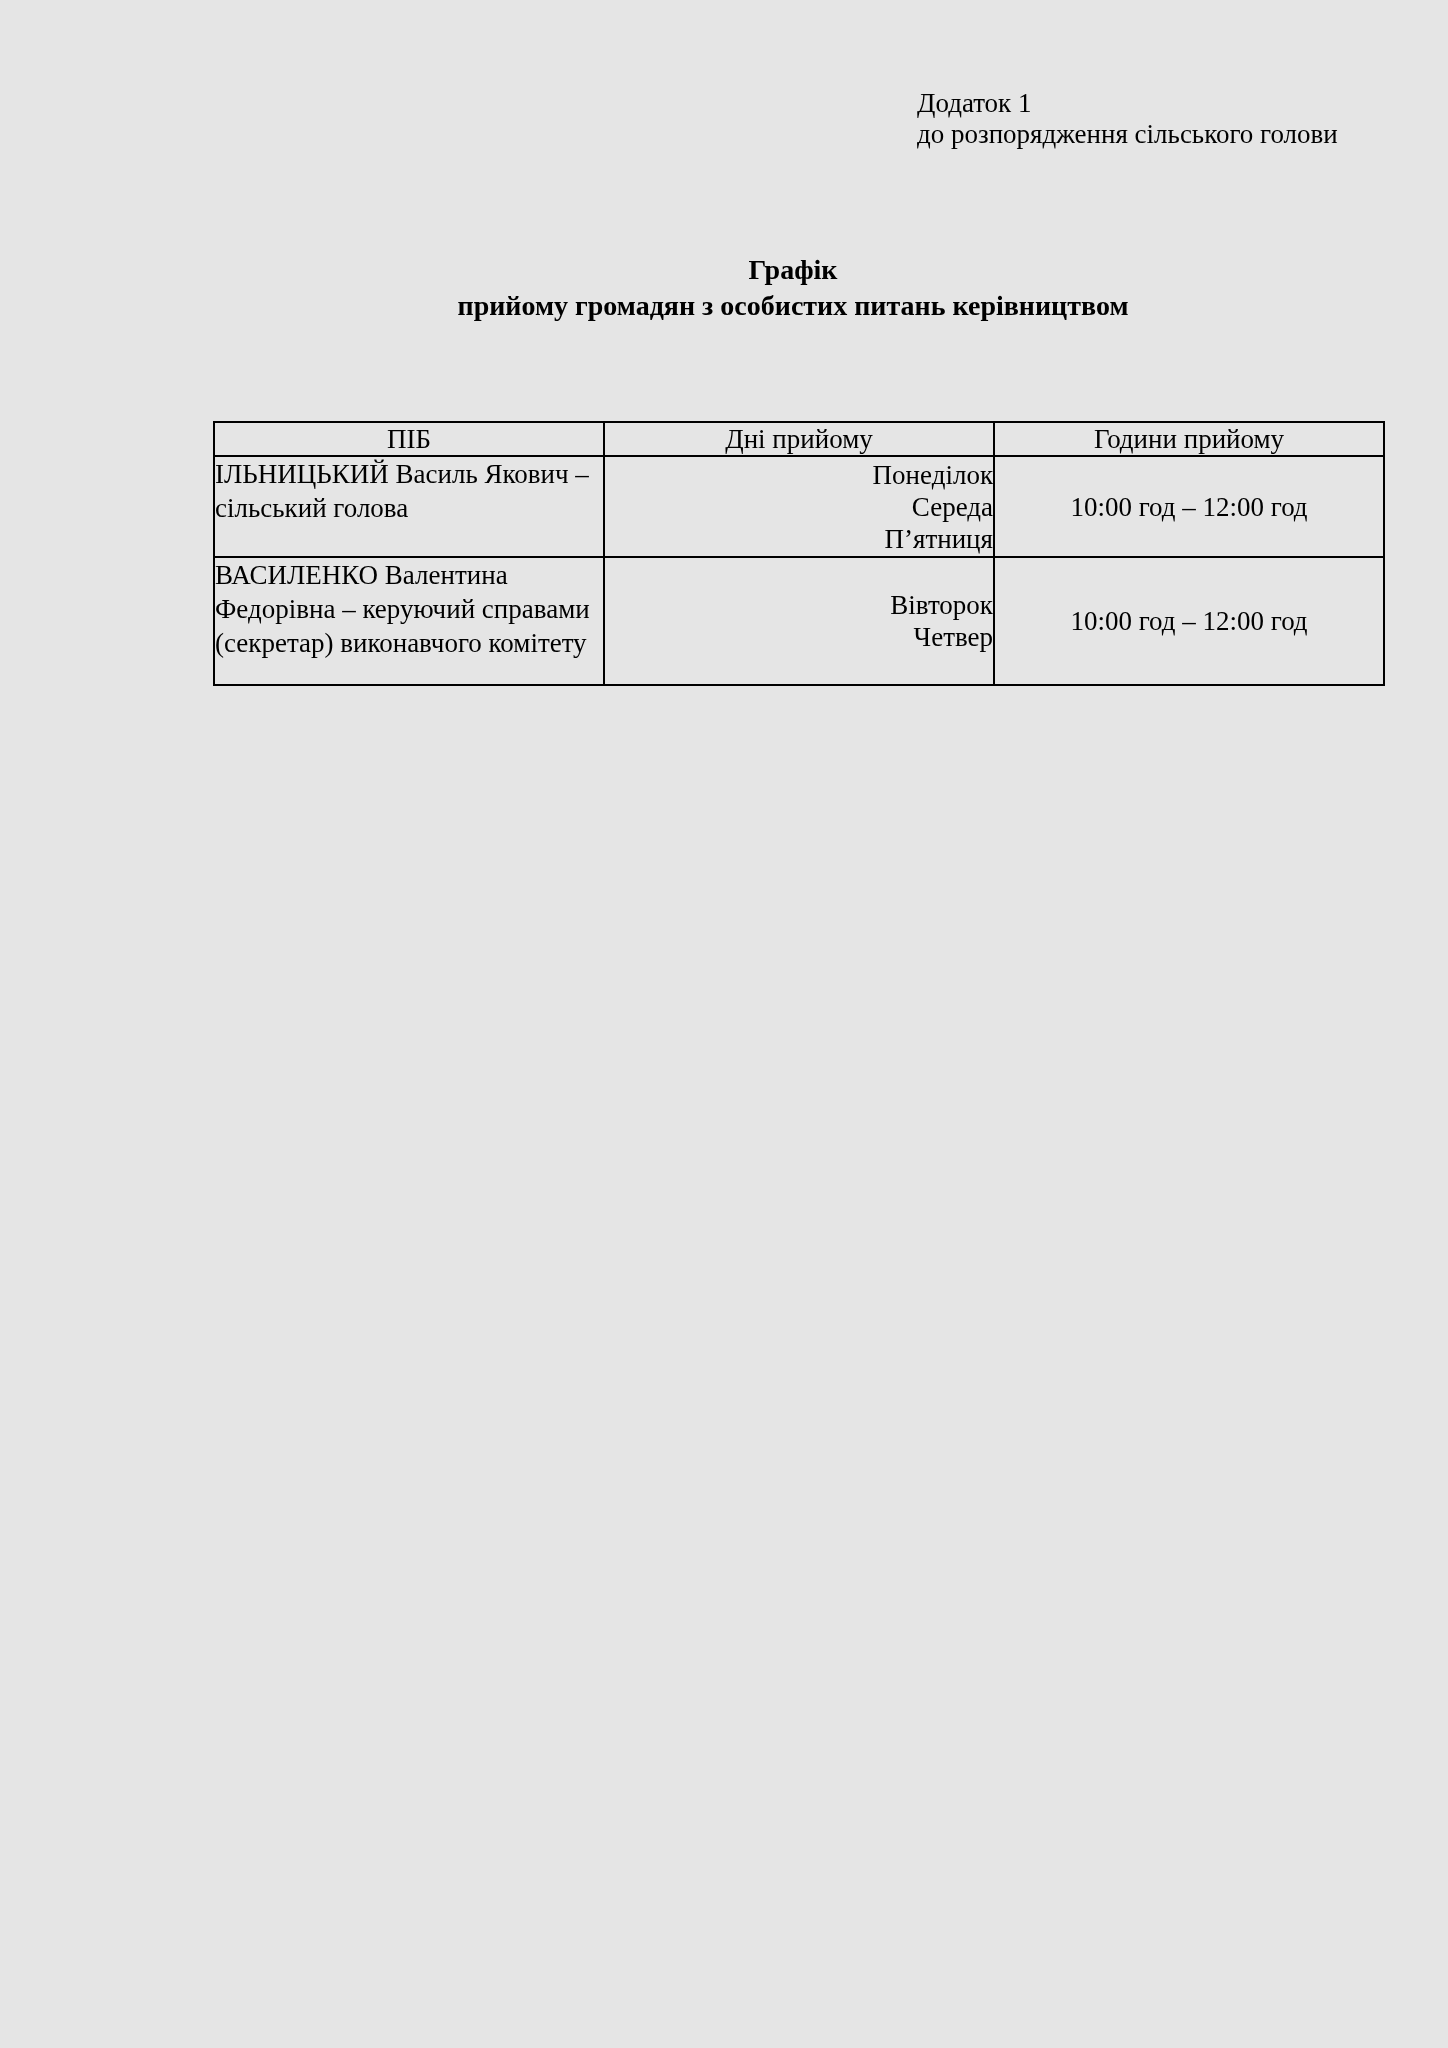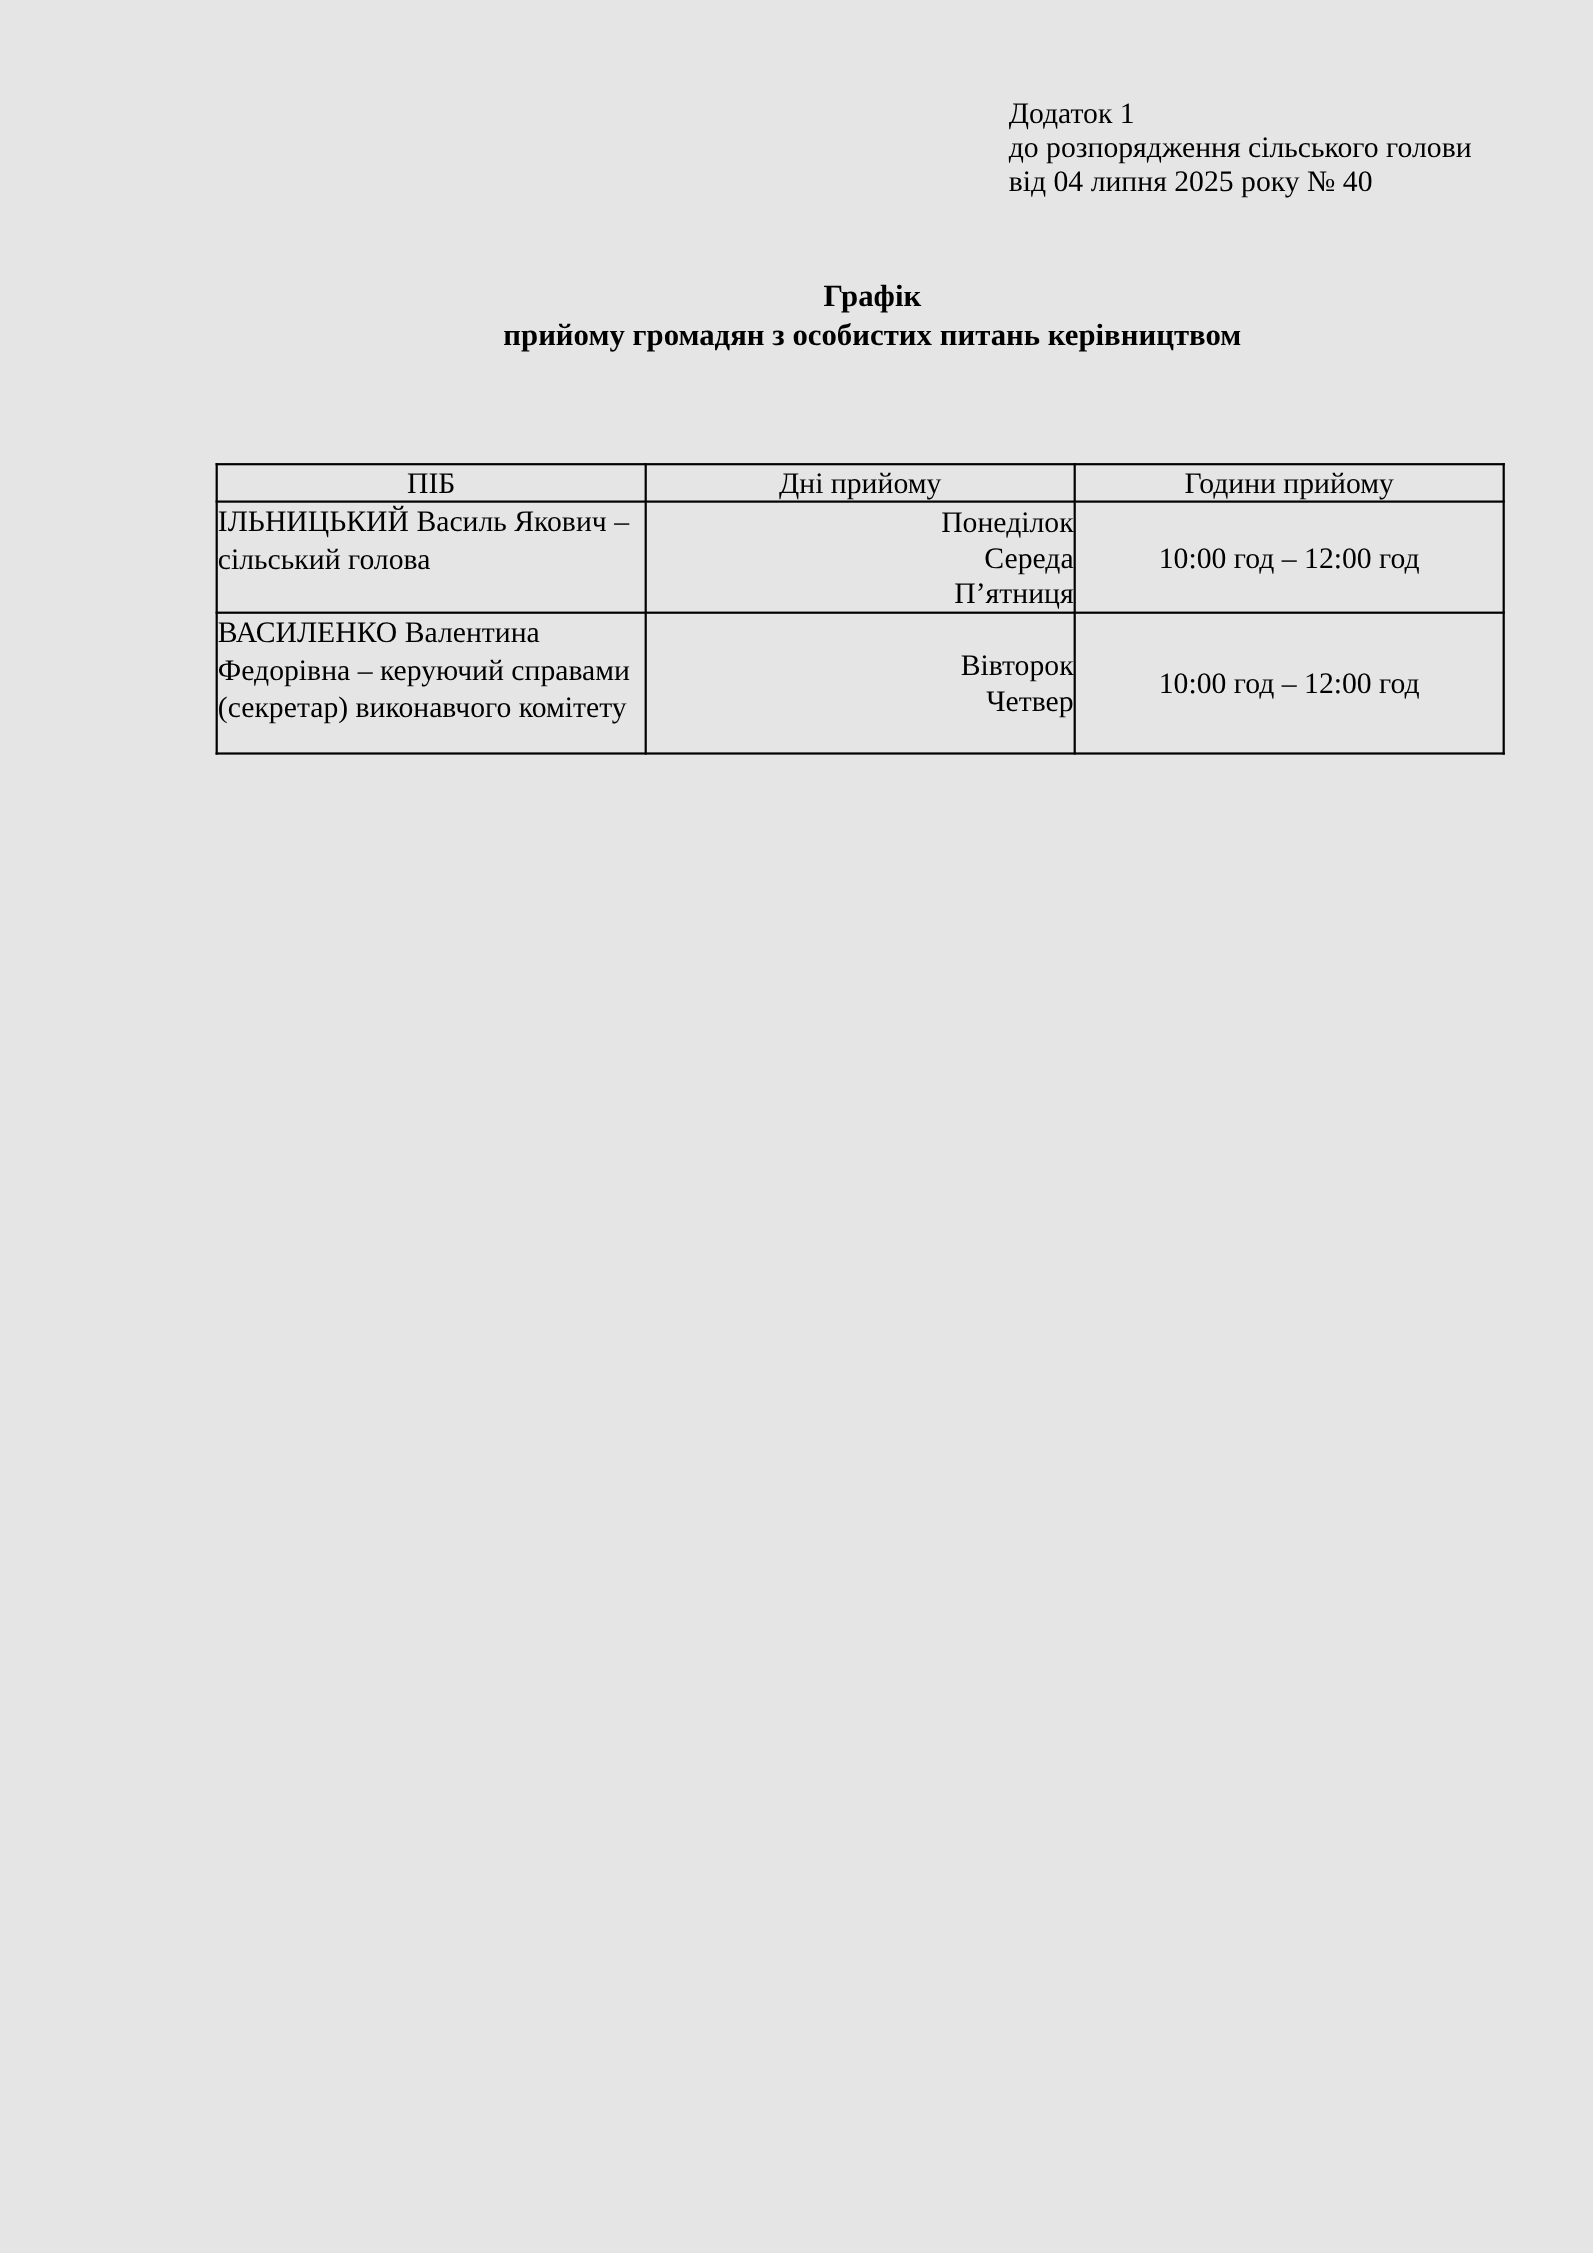--- a/index.html
+++ b/index.html
@@ -29,21 +29,21 @@
     left: 208px;
     top: 252px;
     width: 1170px;
     text-align: center;
     font-weight: bold;
     font-size: 28px;
     line-height: 36px;
   }
   table.schedule {
     position: absolute;
-    left: 196px;
+    left: 213px;
     top: 421px;
     width: 1170px;
     border-collapse: collapse;
     table-layout: fixed;
   }
   table.schedule th,
   table.schedule td {
     border: 2px solid #000000;
     font-size: 27px;
     padding: 0;
@@ -77,21 +77,20 @@
   }
 </style>
 </head>
 <body>
 
 <div class="page">
 
   <div class="annex-block">
     <div>Додаток 1</div>
     <div>до розпорядження сільського голови</div>
-    <div>від 04 липня 2025 року № 40</div>
   </div>
 
   <div class="title-block">
     <div>Графік</div>
     <div>прийому громадян з особистих питань керівництвом</div>
   </div>
 
   <table class="schedule">
     <colgroup>
       <col style="width:390px">

